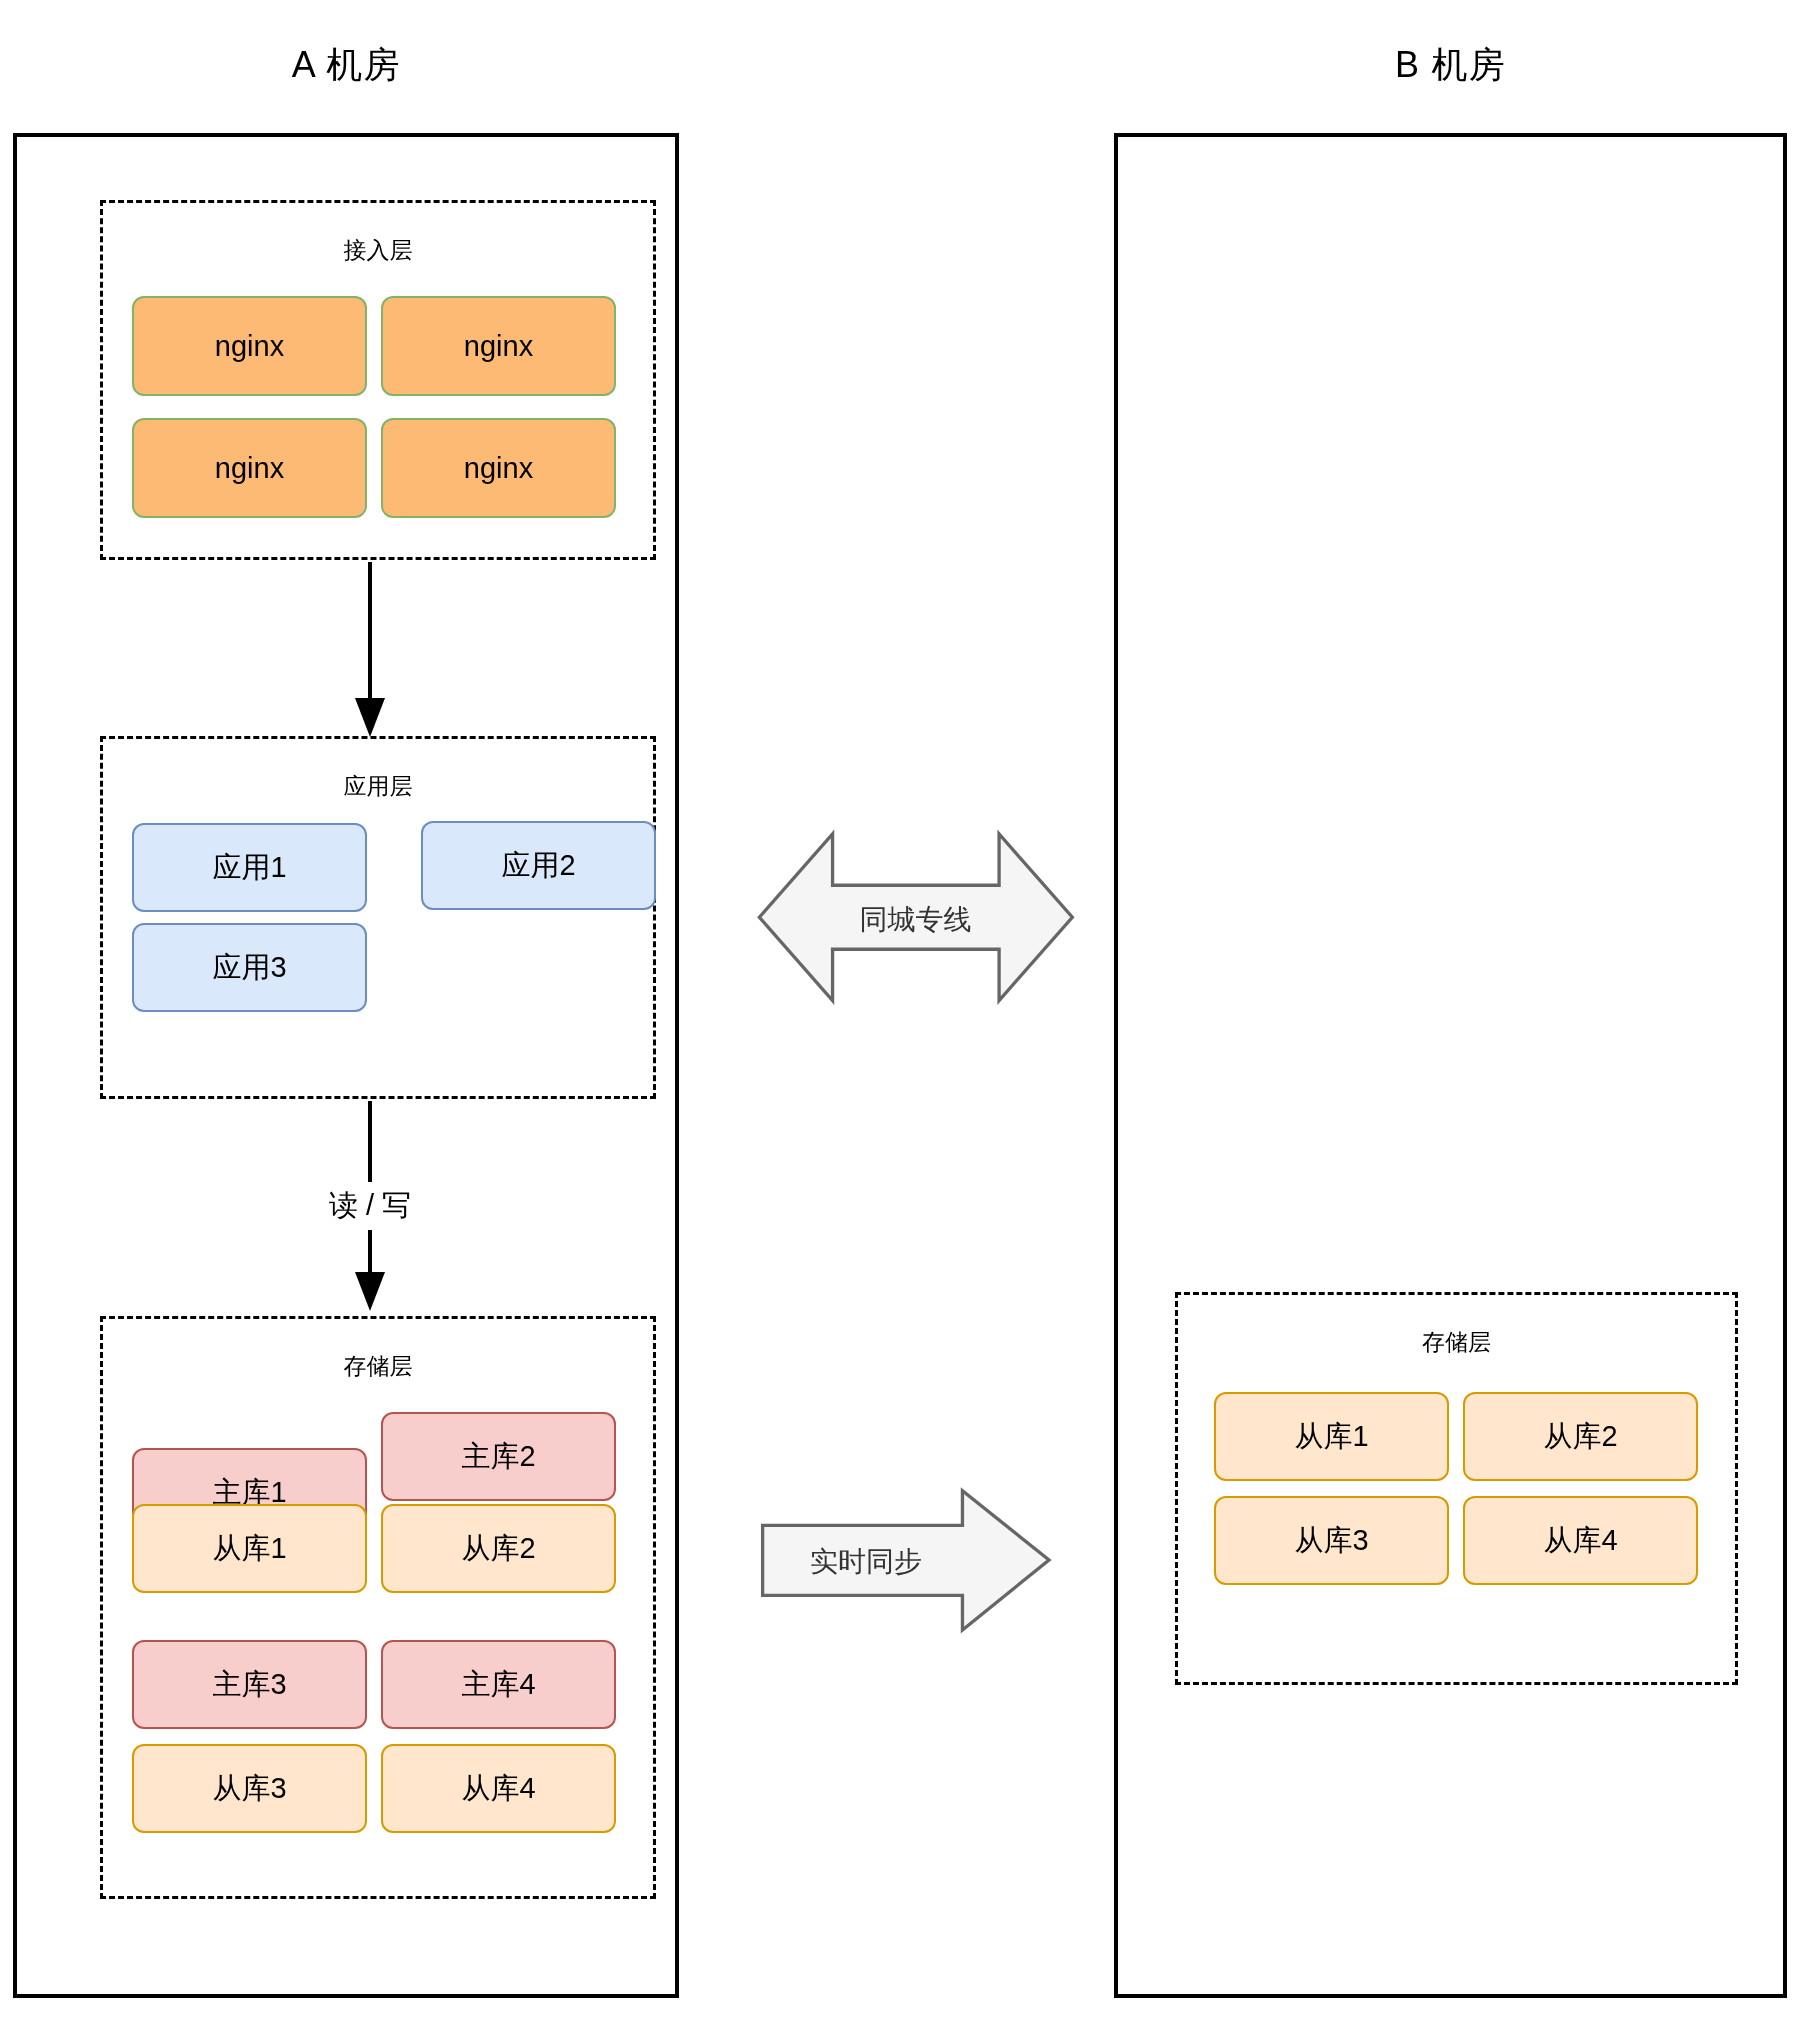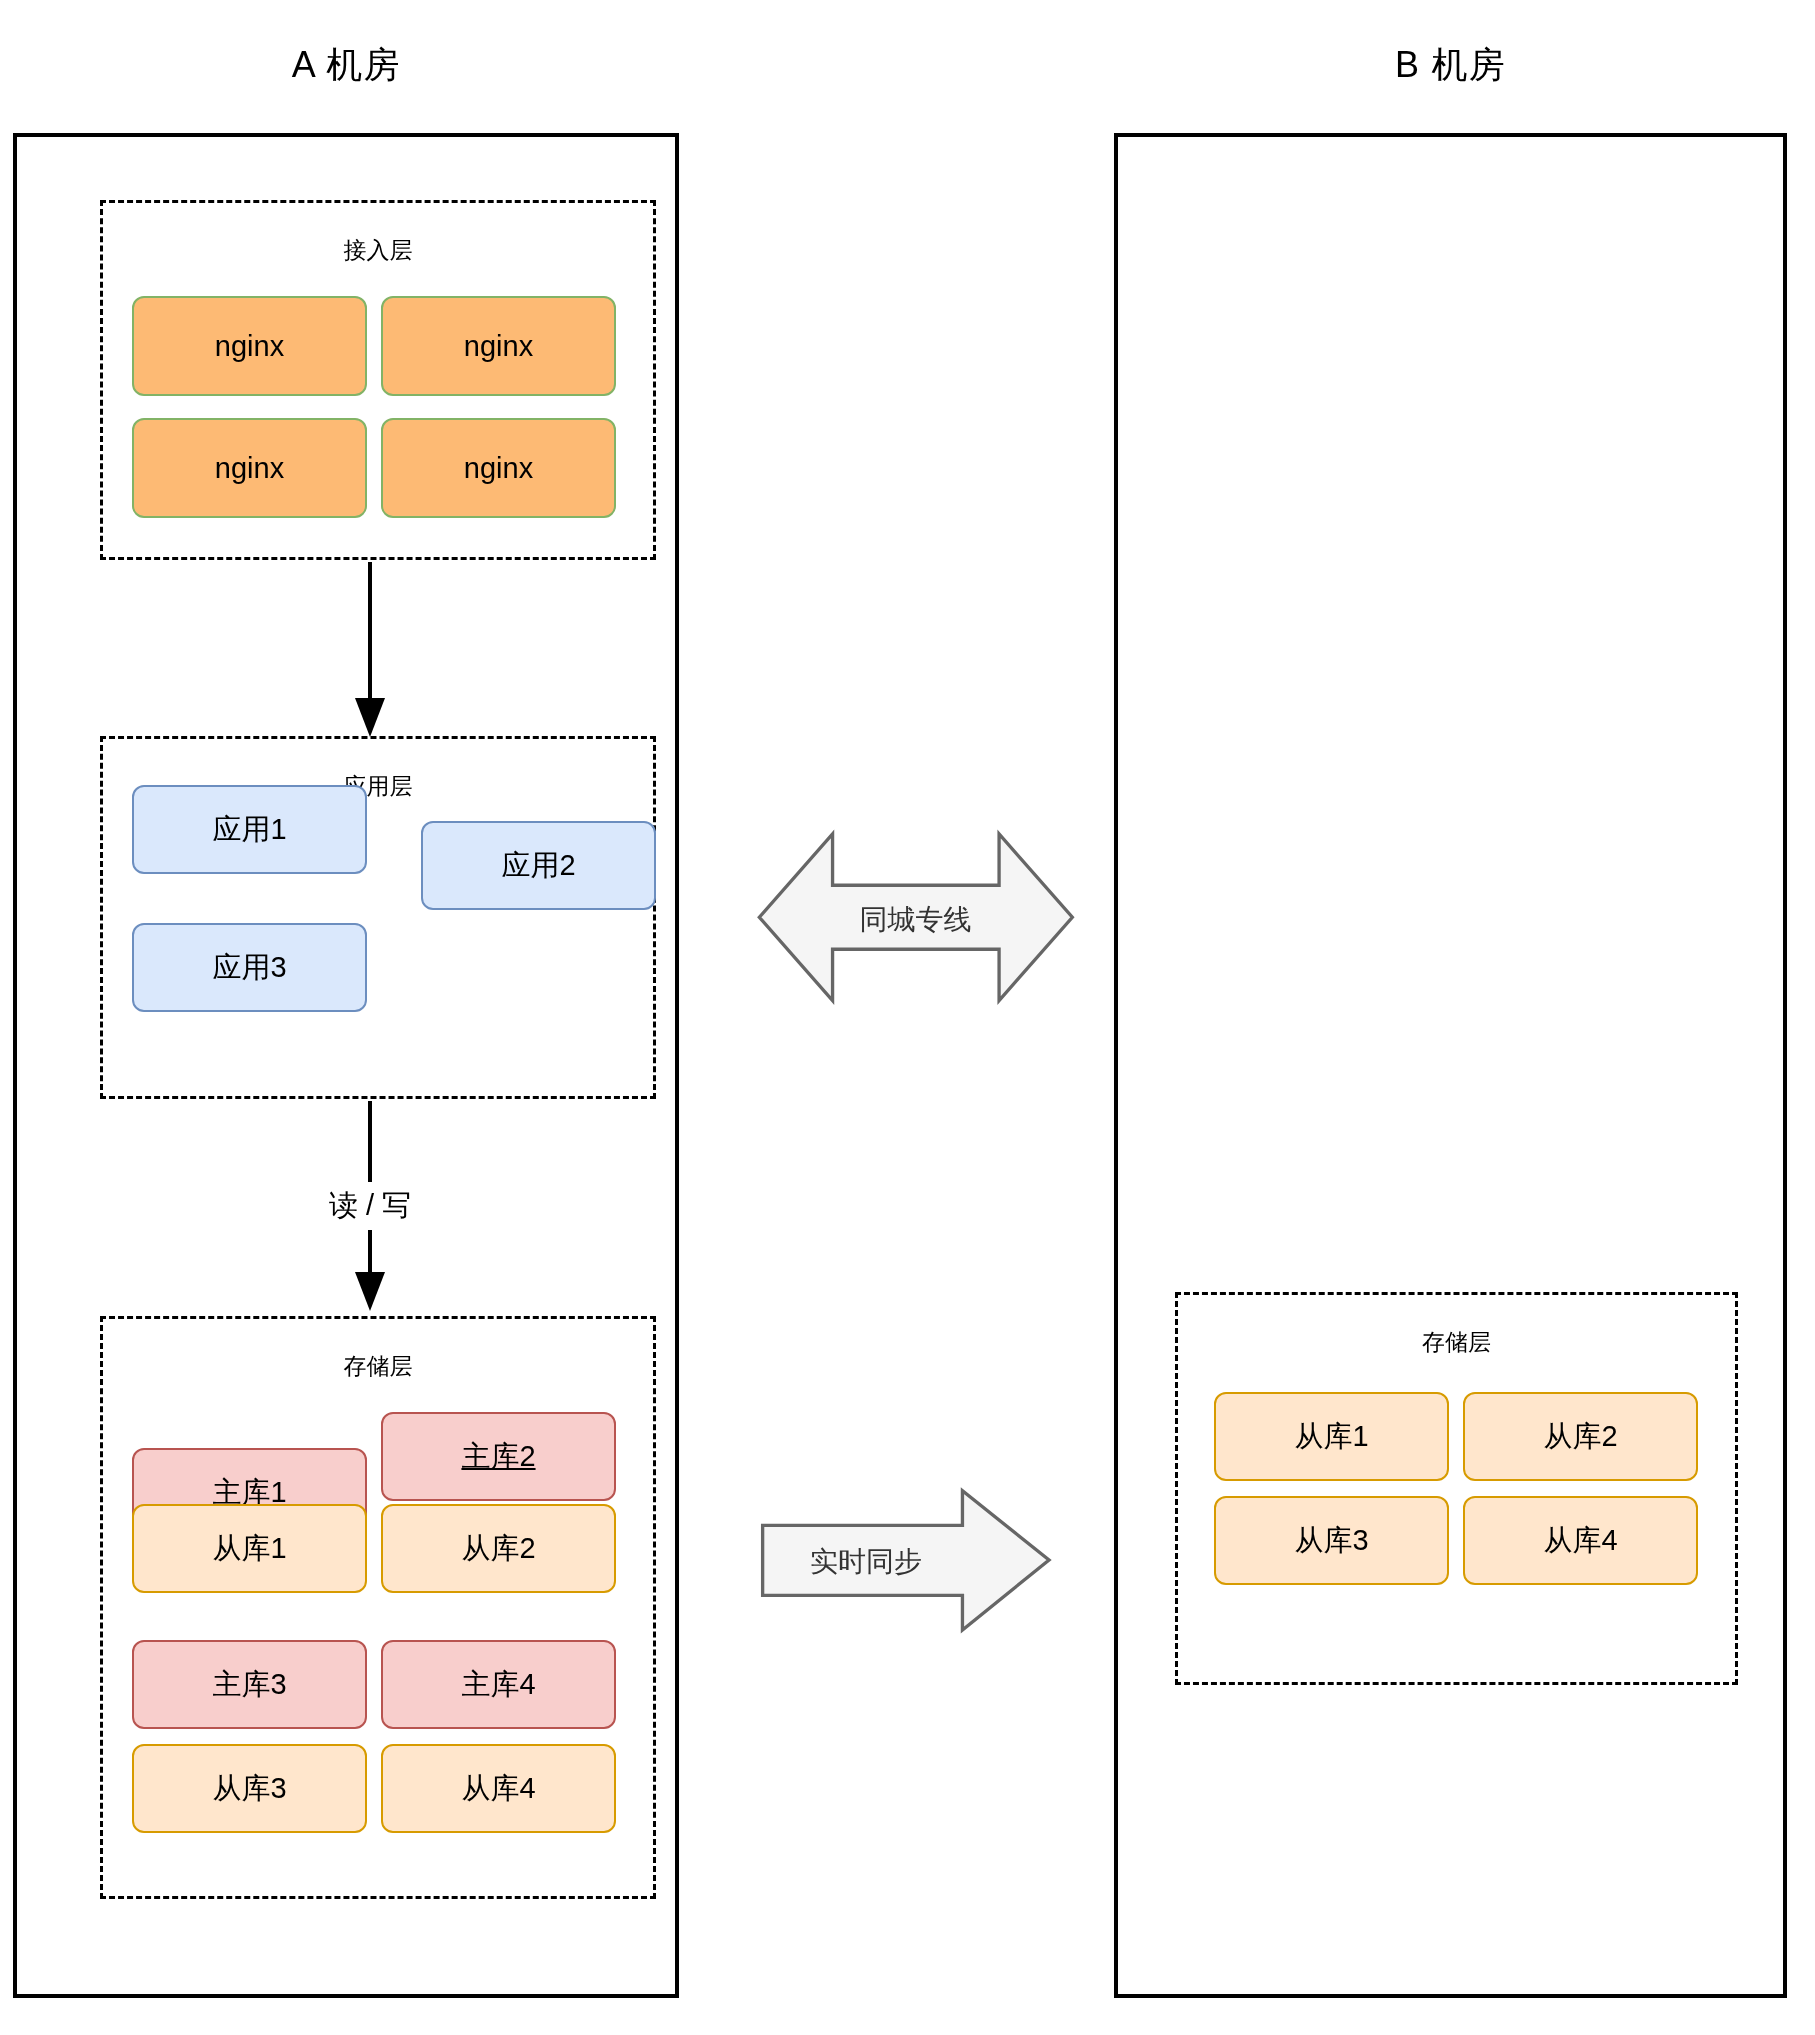--- a/index.html
+++ b/index.html
@@ -60,33 +60,33 @@
   <div class="node green" style="left:381px;top:296px;">nginx</div>
   <div class="node green" style="left:132px;top:418px;">nginx</div>
   <div class="node green" style="left:381px;top:418px;">nginx</div>
 
   <div class="vline" style="left:368px;top:562px;height:136px;"></div>
   <div class="vhead" style="left:355px;top:698px;"></div>
 
   <div class="layer app">
     <div class="layer-label">应用层</div>
   </div>
-  <div class="node blue" style="left:132px;top:785px;">应用1</div>
+  <div class="node blue" style="left:132px;top:823px;">应用1</div>
   <div class="node blue" style="left:383px;top:821px;margin-left:38px;">应用2</div>
   <div class="node blue" style="left:132px;top:923px;">应用3</div>
 
   <div class="vline" style="left:368px;top:1101px;height:172px;"></div>
   <div class="vhead" style="left:355px;top:1272px;"></div>
   <div class="rw-label">读 / 写</div>
 
   <div class="layer storage-a">
     <div class="layer-label">存储层</div>
   </div>
   <div class="node master" style="left:132px;top:1400px;margin-top:48px;">主库1</div>
-  <div class="node master" style="left:381px;top:1412px;text-decoration:underline;">主库2</div>
+  <div class="node master" style="left:381px;top:1412px;">主库2</div>
   <div class="node slave" style="left:132px;top:1504px;">从库1</div>
   <div class="node slave" style="left:381px;top:1504px;">从库2</div>
   <div class="node master" style="left:132px;top:1640px;">主库3</div>
   <div class="node master" style="left:381px;top:1640px;">主库4</div>
   <div class="node slave" style="left:132px;top:1744px;">从库3</div>
   <div class="node slave" style="left:381px;top:1744px;">从库4</div>
 
   <svg class="arrow-svg" viewBox="0 0 2725 3055">
     <polygon points="1140,1377 1250,1252 1250,1329 1500,1329 1500,1252 1610,1377 1500,1502 1500,1425 1250,1425 1250,1502" fill="#f5f5f5" stroke="#666666" stroke-width="5"></polygon>
     <polygon points="1145,2290 1445,2290 1445,2238 1575,2342 1445,2447 1445,2395 1145,2395" fill="#f5f5f5" stroke="#666666" stroke-width="5"></polygon>

